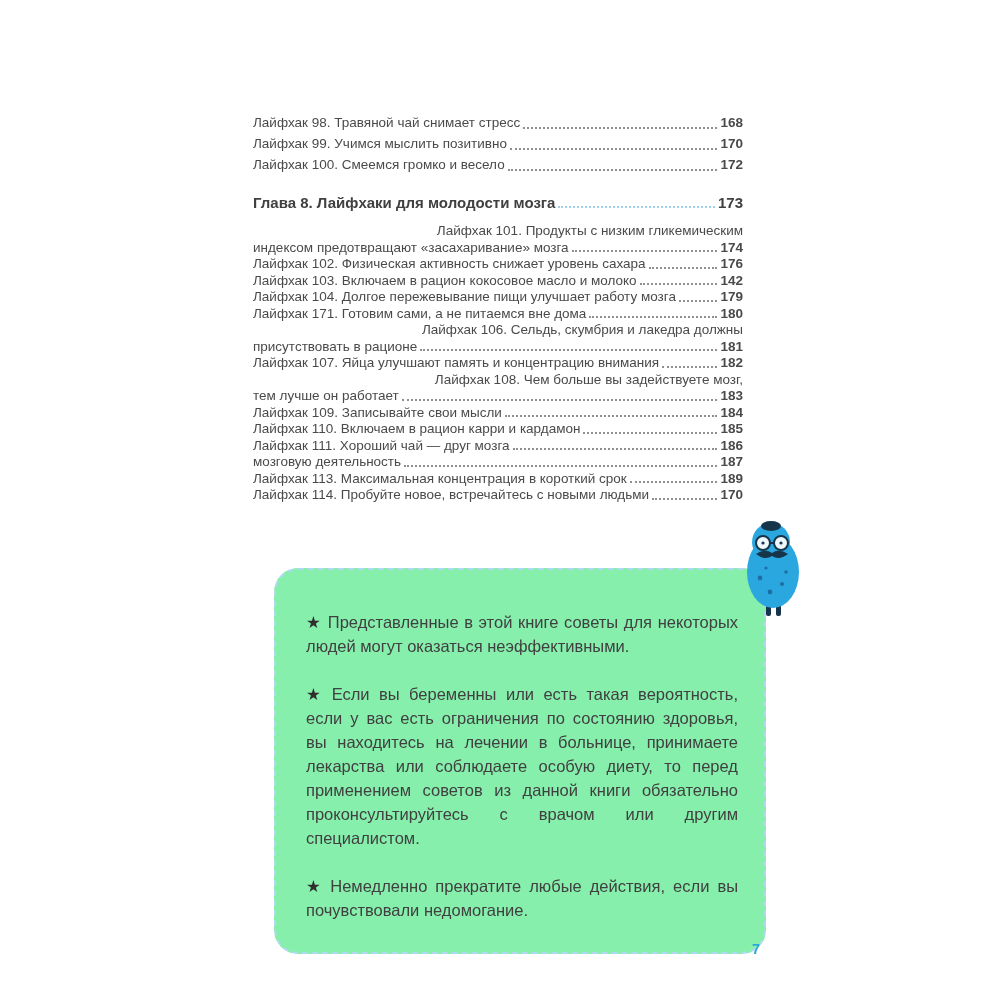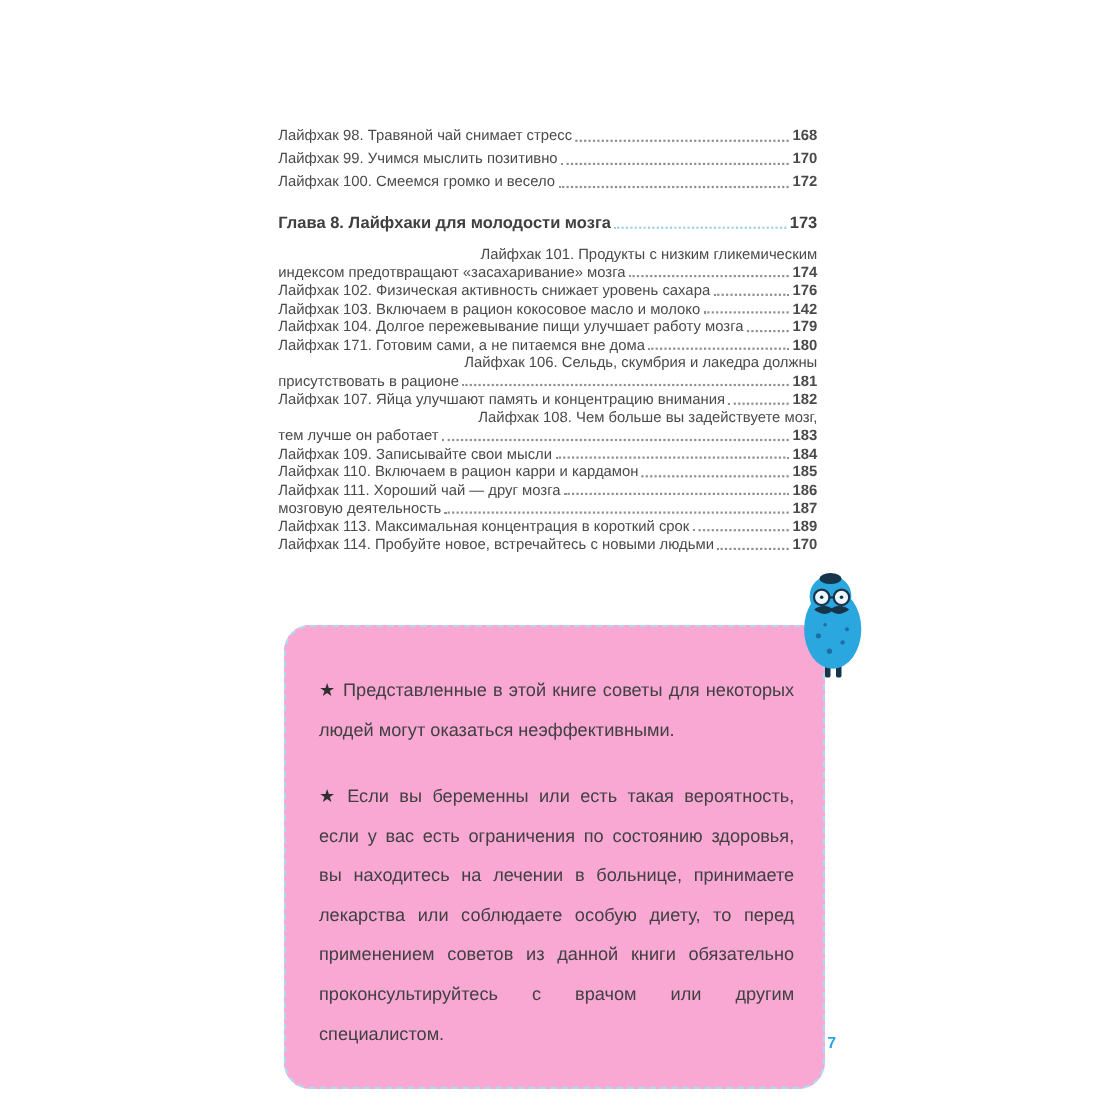--- a/index.html
+++ b/index.html
@@ -38,31 +38,31 @@
     font-size:15px;
     font-weight:bold;
     color:#404040;
     line-height:20px;
   }
   .chapter-row .dots { border-bottom-color:#9fcfe9; margin-bottom:5px; }
 
   
   .note-box {
     position:absolute;
-    left:258px; top:568px;
+    left:274px; top:568px;
     width:492px;
     min-height:348px;
     border:2px dashed #aed9f0;
     border-radius:24px;
     padding:40px 26px 30px 30px;
     font-size:16.5px;
-    line-height:36px;
+    line-height:24px;
     color:#404040;
     text-align:justify;
-    background:#f9a8d4;
+    background:#86efac;
   }
   .note-para { margin-bottom:24px; }
   .note-para:last-child { margin-bottom:0; }
   .star { margin-right:6px; color:#2f2f2f; }
 
   
   .mascot {
     position:absolute;
     top:-52px; right:-42px;
     width:66px; height:104px;
@@ -211,18 +211,19 @@
 
       <circle cx="20" cy="60" r="2.4" fill="#1d6fa3"></circle>
       <circle cx="42" cy="66" r="2" fill="#1d6fa3"></circle>
       <circle cx="30" cy="74" r="2.4" fill="#1d6fa3"></circle>
       <circle cx="46" cy="54" r="1.8" fill="#1d6fa3"></circle>
       <circle cx="26" cy="50" r="1.6" fill="#1d6fa3"></circle>
     </svg>
     <div id="note-paragraphs">
         <div class="note-para"><span class="star">★</span><span>Представленные в этой книге советы для некоторых людей могут оказаться неэффективными.</span></div>
         <div class="note-para"><span class="star">★</span><span>Если вы беременны или есть такая вероятность, если у вас есть ограничения по состоянию здоровья, вы находитесь на лечении в больнице, принимаете лекарства или соблюдаете особую диету, то перед применением советов из данной книги обязательно проконсультируйтесь с врачом или другим специалистом.</span></div>
+        <div class="note-para"><span class="star">★</span><span>Немедленно прекратите любые действия, если вы почувствовали недомогание.</span></div>
       </div>
   </div>
 
   <div class="page-number">7</div>
 
 </div>
 
 </body></html>

